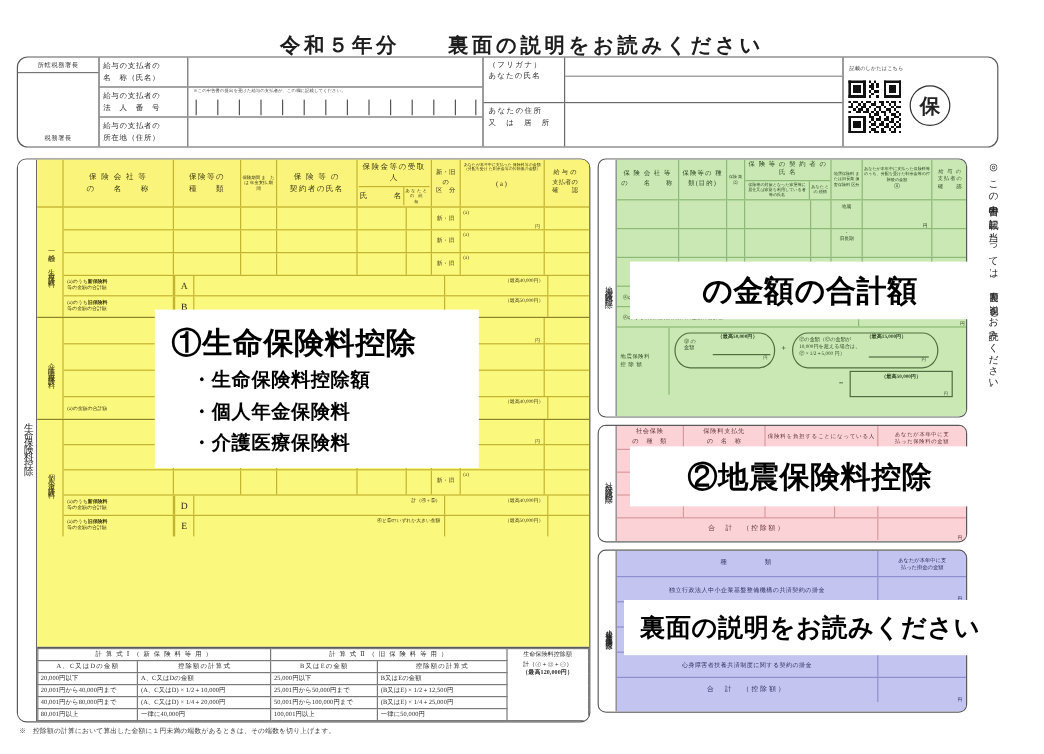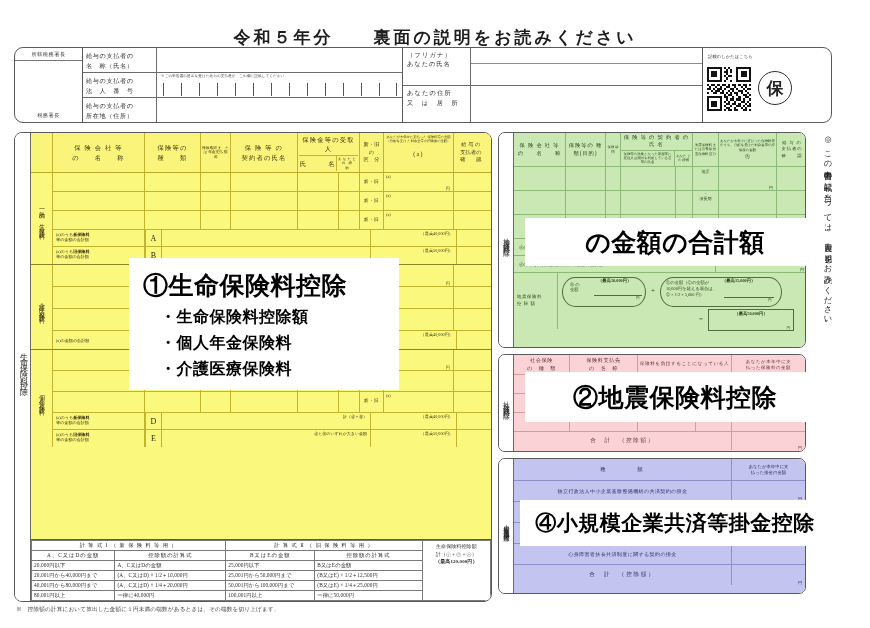--- a/index.html
+++ b/index.html
@@ -985,16 +985,16 @@
 
   <div class="callout" id="co-quake">
     <div class="hd">の金額の合計額</div>
   </div>
 
   <div class="callout" id="co-soc">
     <div class="hd">②地震保険料控除</div>
   </div>
 
   <div class="callout" id="co-smb">
-    <div class="hd">④小規模企業共済等掛金控除</div>
+    <div class="hd">裏面の説明をお読みください</div>
   </div>
 
 </div>
 
 </body></html>

